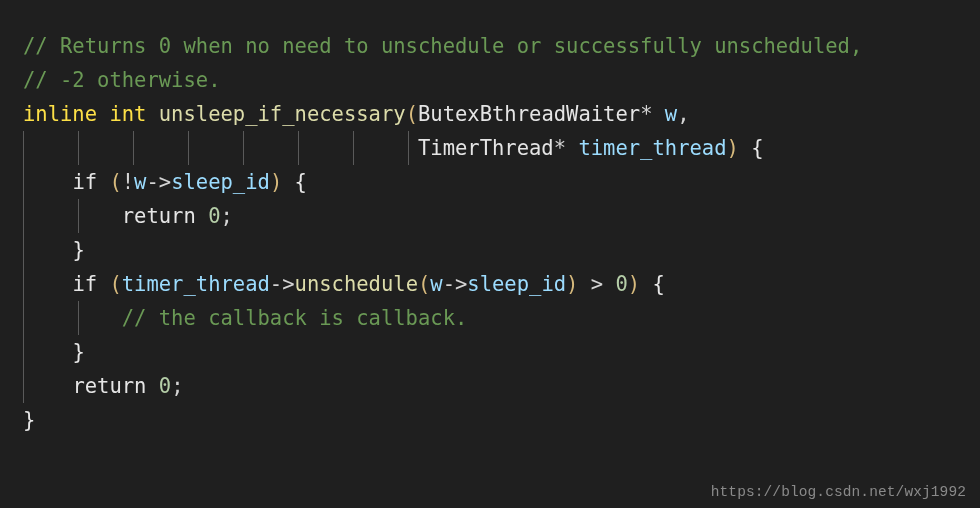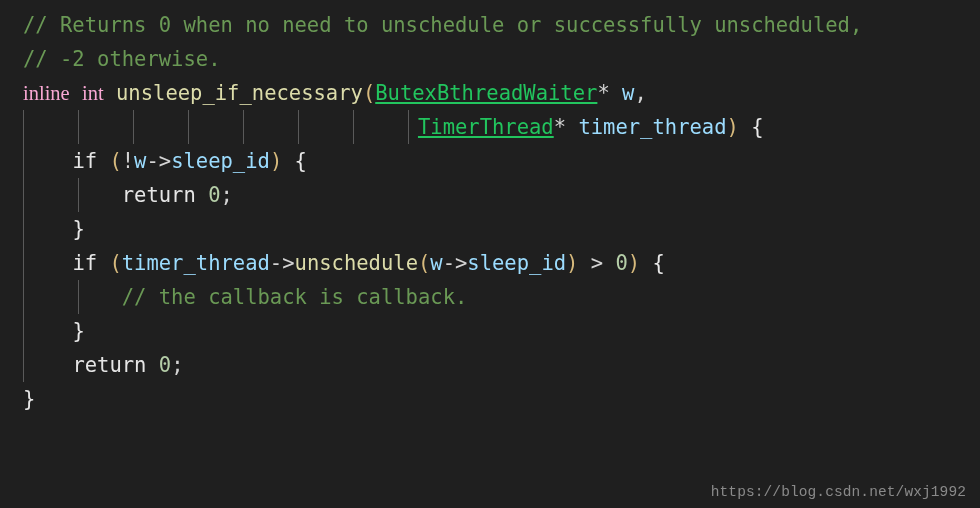--- a/index.html
+++ b/index.html
@@ -13,21 +13,21 @@
     overflow: hidden;
     font-family: "DejaVu Sans Mono", "Liberation Mono", monospace;
   }
 
   #editor {
     position: relative;
     width: 980px;
     height: 508px;
     background: #1f1f1f;
     box-sizing: border-box;
-    padding-top: 8px;
+    padding-top: 29px;
   }
 
   .code-line {
     position: relative;
     height: 34px;
     line-height: 34px;
     font-size: 20.5px;
     letter-spacing: 0px;
     white-space: pre;
     padding-left: 23px;
@@ -39,22 +39,22 @@
     position: absolute;
     top: 0;
     width: 1px;
     height: 34px;
     background: #5a5a5a;
   }
 
   
   .cmt   { color: #6a9955; }
   .kw    { color: #e5e5e5; }
-  .kw2   { color: #f9a8d4; font-family: Liberation Serif, serif; }
-  .type  { color: #22c55e; text-decoration: underline; }
+  .kw2   { color: #fde047; }
+  .type  { color: #e5e5e5; }
   .fn    { color: #dcdcaa; }
   .var   { color: #9cdcfe; }
   .num   { color: #b5cea8; }
   .punct { color: #d4d4d4; }
   .par   { color: #d7ba7d; }
   .brc   { color: #e8e8e8; }
   .op    { color: #d4d4d4; }
 
   #watermark {
     position: absolute;

